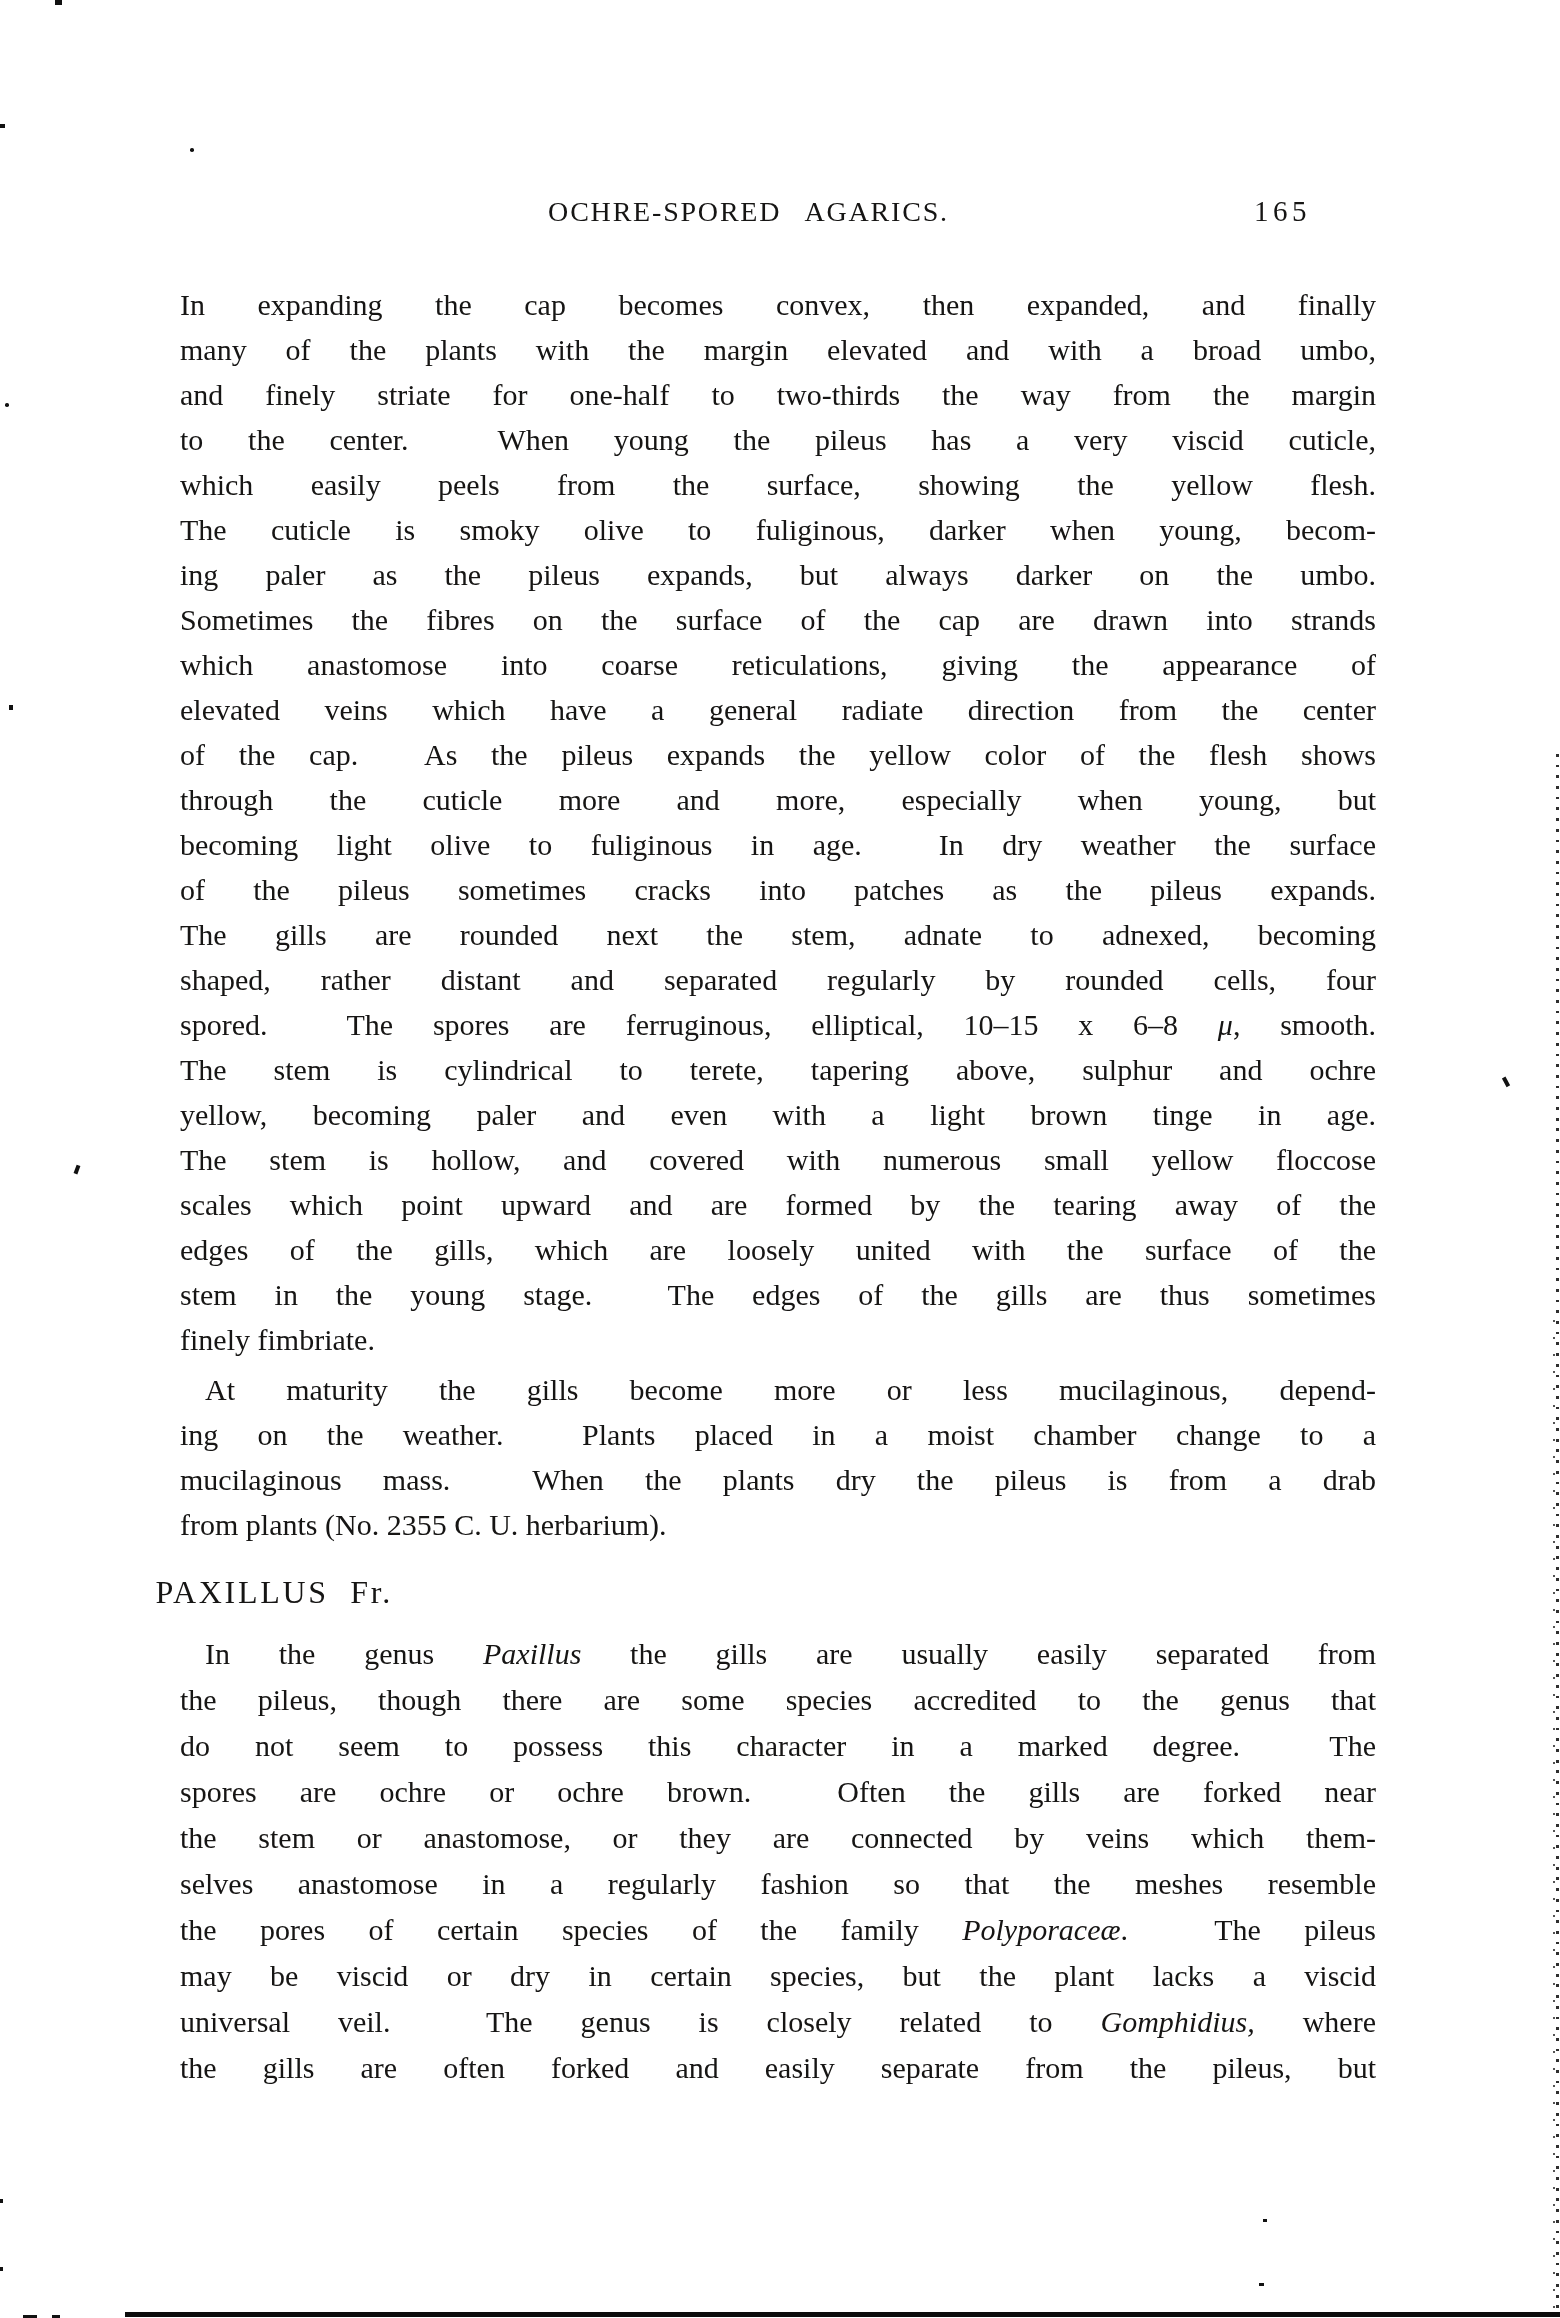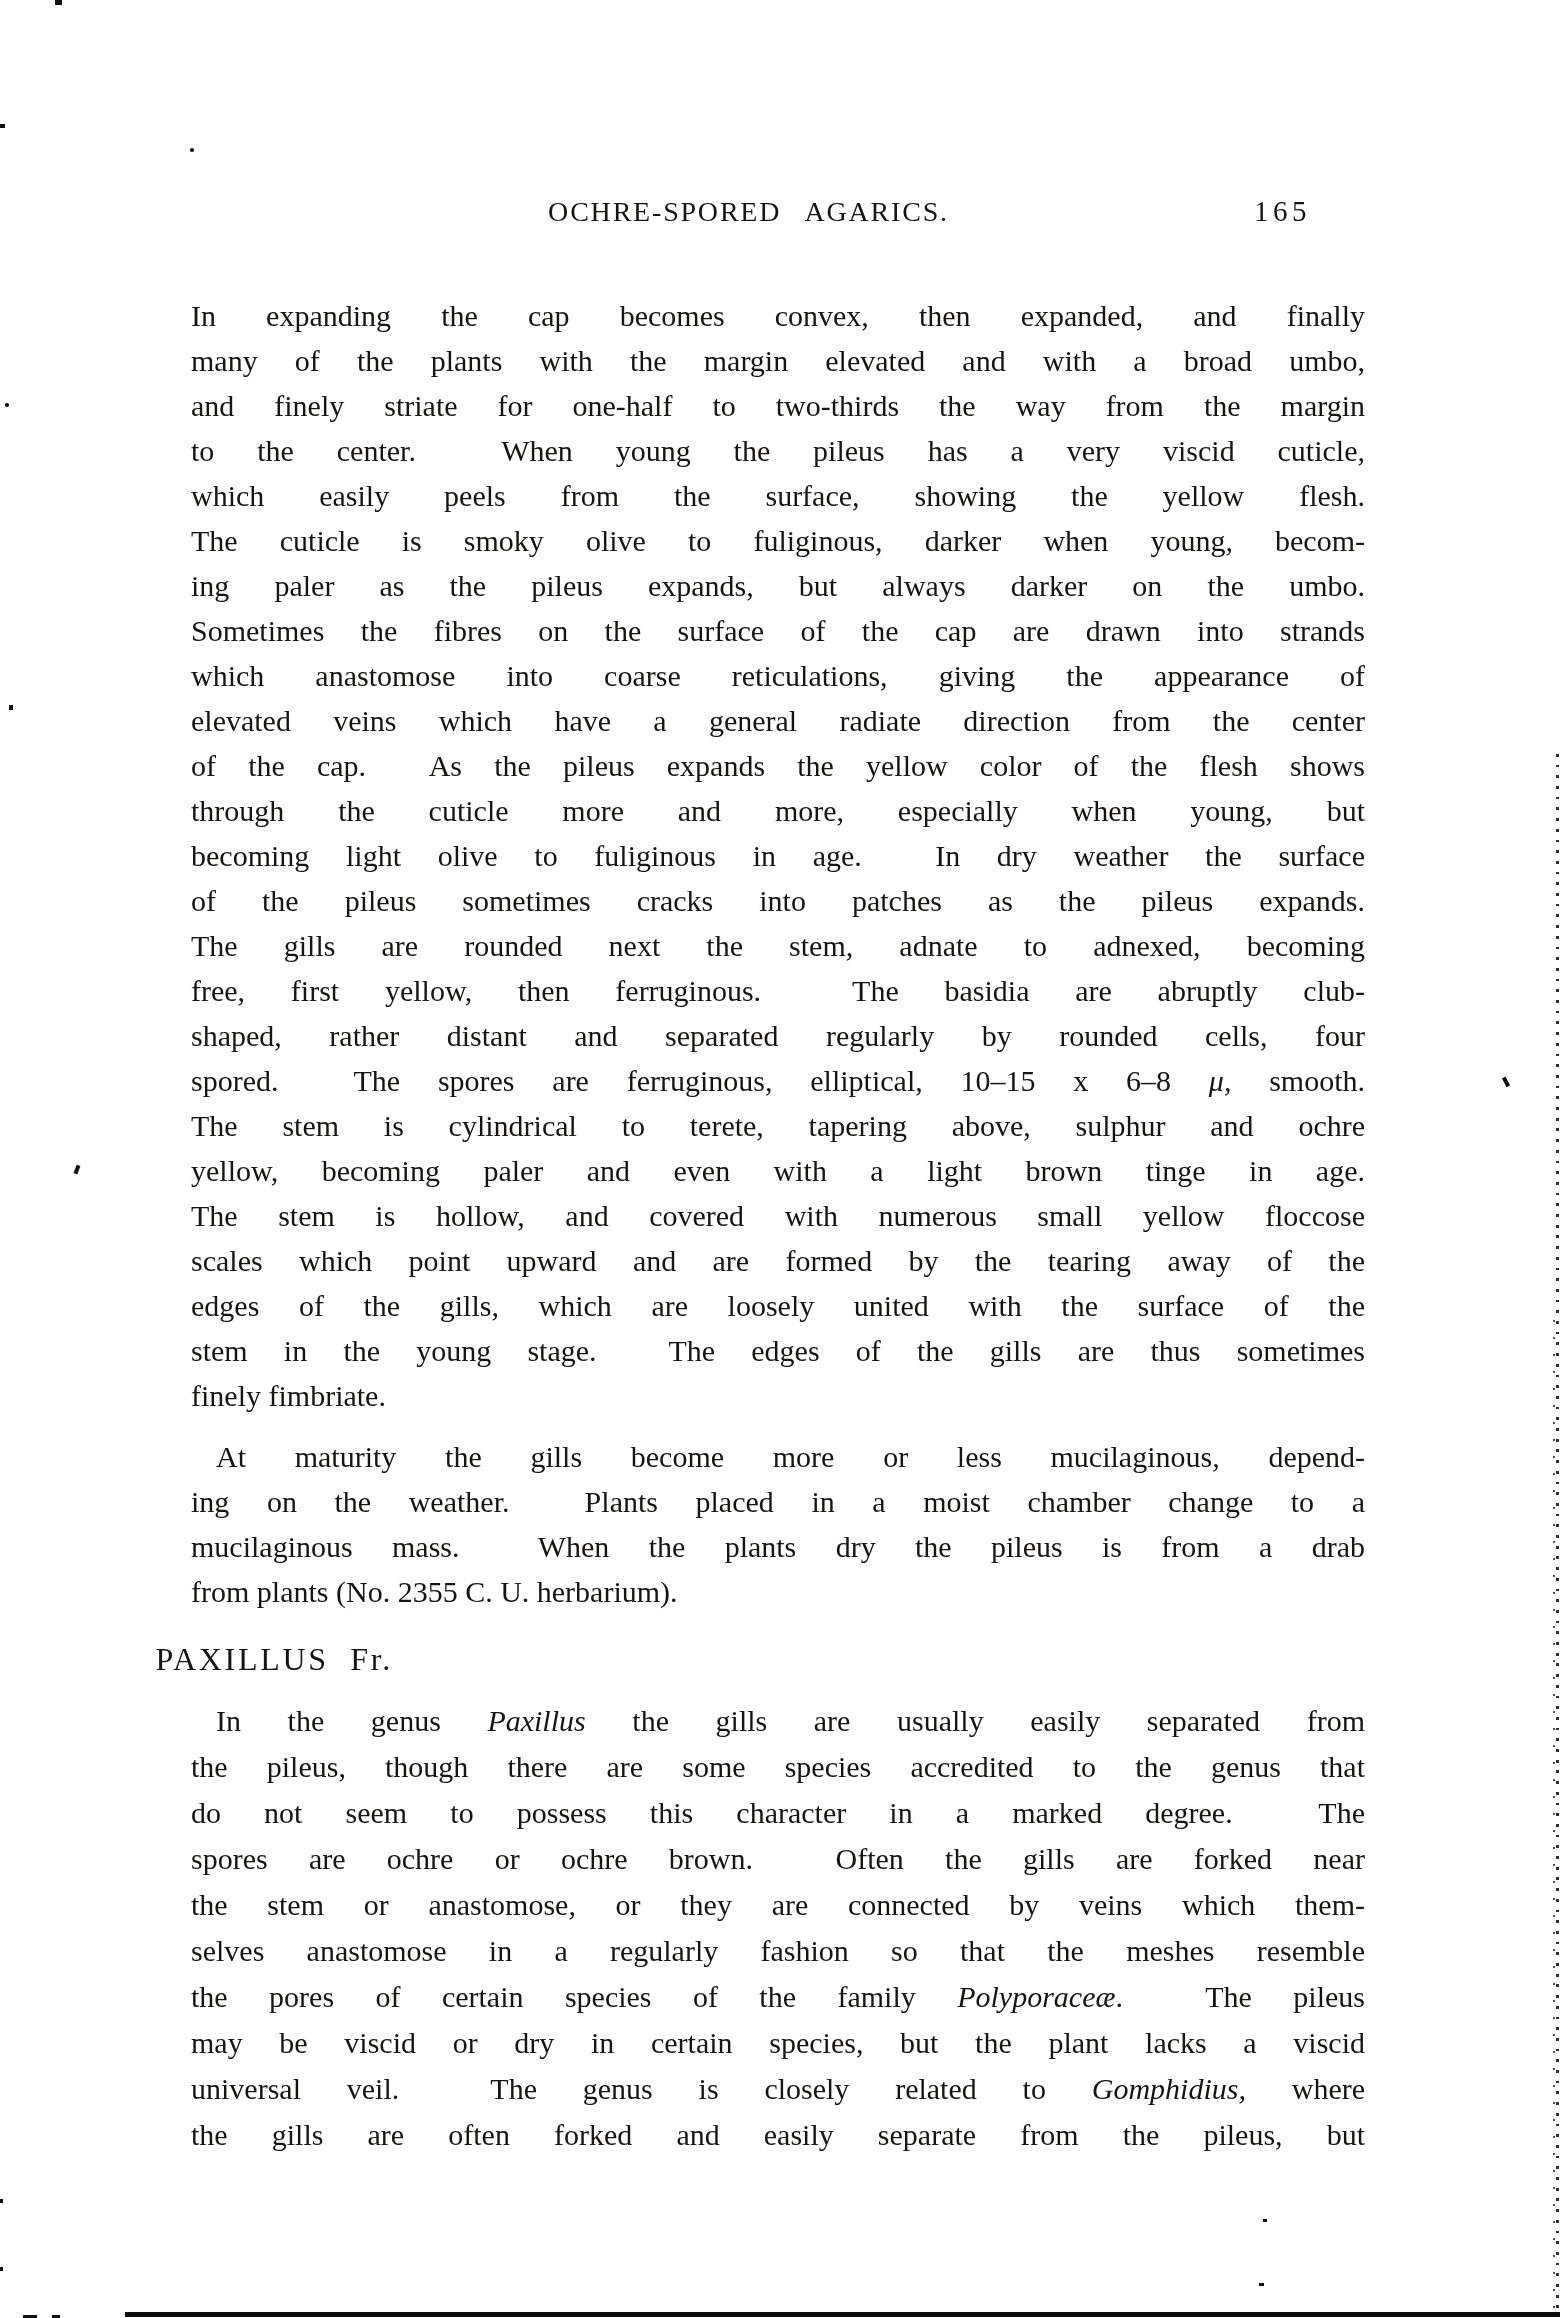--- a/index.html
+++ b/index.html
@@ -14,21 +14,21 @@
   .rh-title {
     position:absolute; top:196px; left:499px; width:499px; height:39px;
     text-align:center; font-size:28px; letter-spacing:1.8px; word-spacing:3.6px;
     white-space:pre-wrap;
   }
   .page-num {
     position:absolute; top:195px; left:1254px; font-size:29px; letter-spacing:4.5px;
   }
   
   .body-col { position:absolute; left:175px; top:277px; width:1206px; }
-  .para { margin:16px; }
+  .para { margin:5px; }
   .line {
     height:45px; line-height:45px; font-size:30px;
     text-align:justify; text-align-last:justify; text-justify:inter-word;
     white-space:pre-wrap; overflow:hidden;
   }
   .p3 .line { height:46px; line-height:46px; }
   .line.last { text-align-last:left; }
   .line.indent { text-indent:25px; }
   .b { font-weight:normal; }
   .i { font-style:italic; }
@@ -67,21 +67,20 @@
         <div class="line"><span>The cuticle is smoky olive to fuliginous, darker when young, becom-</span></div>
         <div class="line"><span>ing paler as the pileus expands, but always darker on the umbo.</span></div>
         <div class="line"><span>Sometimes the fibres on the surface of the cap are drawn into strands</span></div>
         <div class="line"><span>which anastomose into coarse reticulations, giving the appearance of</span></div>
         <div class="line"><span>elevated veins which have a general radiate direction from the center</span></div>
         <div class="line"><span>of the cap.  As the pileus expands the yellow color of the flesh shows</span></div>
         <div class="line"><span>through the cuticle more and more, especially when young, but</span></div>
         <div class="line"><span>becoming light olive to fuliginous in age.  In dry weather the surface</span></div>
         <div class="line"><span>of the pileus sometimes cracks into patches as the pileus expands.</span></div>
         <div class="line"><span>The </span><span class="b">gills</span><span> are rounded next the stem, adnate to adnexed, becoming</span></div>
-        <div class="line"><span>free, first yellow, then ferruginous.  The basidia are abruptly club-</span></div>
         <div class="line"><span>shaped, rather distant and separated regularly by rounded cells, four</span></div>
         <div class="line"><span>spored.  The </span><span class="b">spores</span><span> are ferruginous, elliptical, 10–15 x 6–8 </span><span class="i">μ</span><span>, smooth.</span></div>
         <div class="line"><span>The </span><span class="b">stem</span><span> is cylindrical to terete, tapering above, sulphur and ochre</span></div>
         <div class="line"><span>yellow, becoming paler and even with a light brown tinge in age.</span></div>
         <div class="line"><span>The stem is hollow, and covered with numerous small yellow floccose</span></div>
         <div class="line"><span>scales which point upward and are formed by the tearing away of the</span></div>
         <div class="line"><span>edges of the gills, which are loosely united with the surface of the</span></div>
         <div class="line"><span>stem in the young stage.  The edges of the gills are thus sometimes</span></div>
         <div class="line last"><span>finely fimbriate.</span></div>
       </div>

